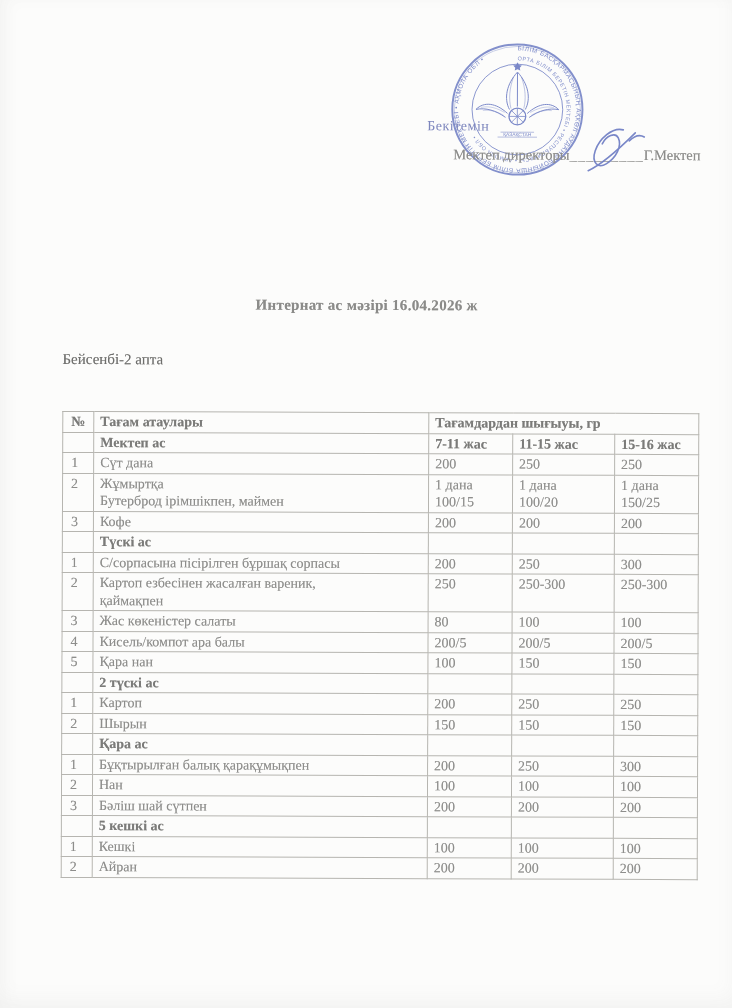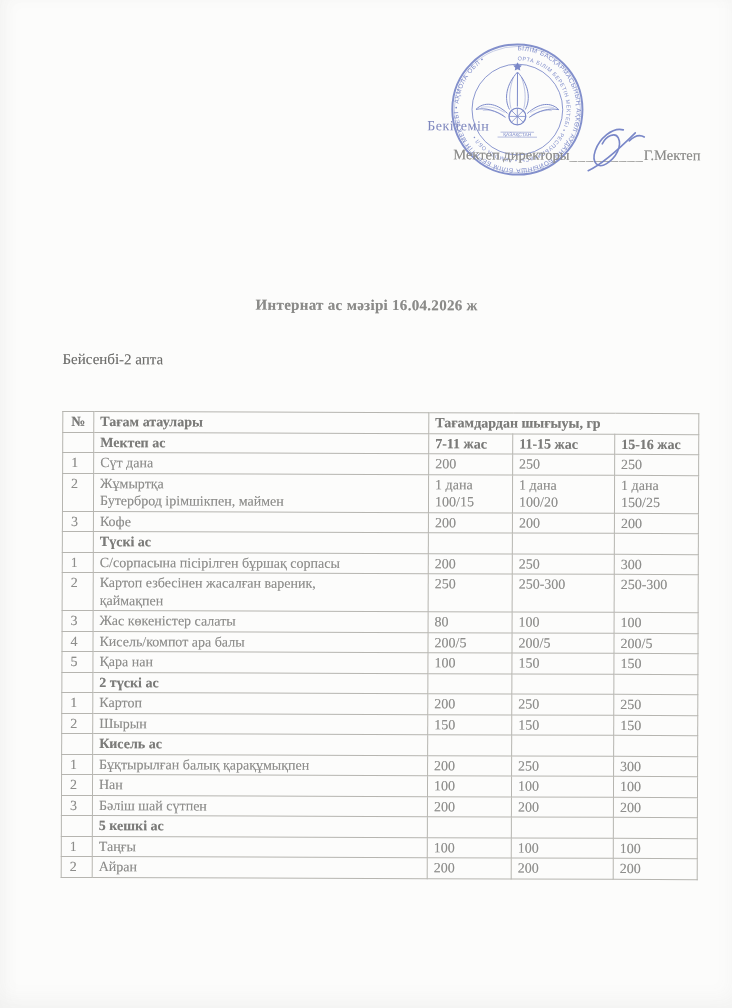--- a/index.html
+++ b/index.html
@@ -222,21 +222,21 @@
         <tr>
           <td class="c-num">2</td>
           <td>Шырын</td>
           <td>150</td>
           <td>150</td>
           <td>150</td>
         </tr>
 
         <tr>
           <td class="c-num"></td>
-          <td class="sec">Кисель ас</td>
+          <td class="sec">Қара ас</td>
           <td></td>
           <td></td>
           <td></td>
         </tr>
         <tr>
           <td class="c-num">1</td>
           <td>Бұқтырылған балық қарақұмықпен</td>
           <td>200</td>
           <td>250</td>
           <td>300</td>
@@ -258,21 +258,21 @@
 
         <tr>
           <td class="c-num"></td>
           <td class="sec">5 кешкі ас</td>
           <td></td>
           <td></td>
           <td></td>
         </tr>
         <tr>
           <td class="c-num">1</td>
-          <td>Таңғы</td>
+          <td>Кешкі</td>
           <td>100</td>
           <td>100</td>
           <td>100</td>
         </tr>
         <tr>
           <td class="c-num">2</td>
           <td>Айран</td>
           <td>200</td>
           <td>200</td>
           <td>200</td>

